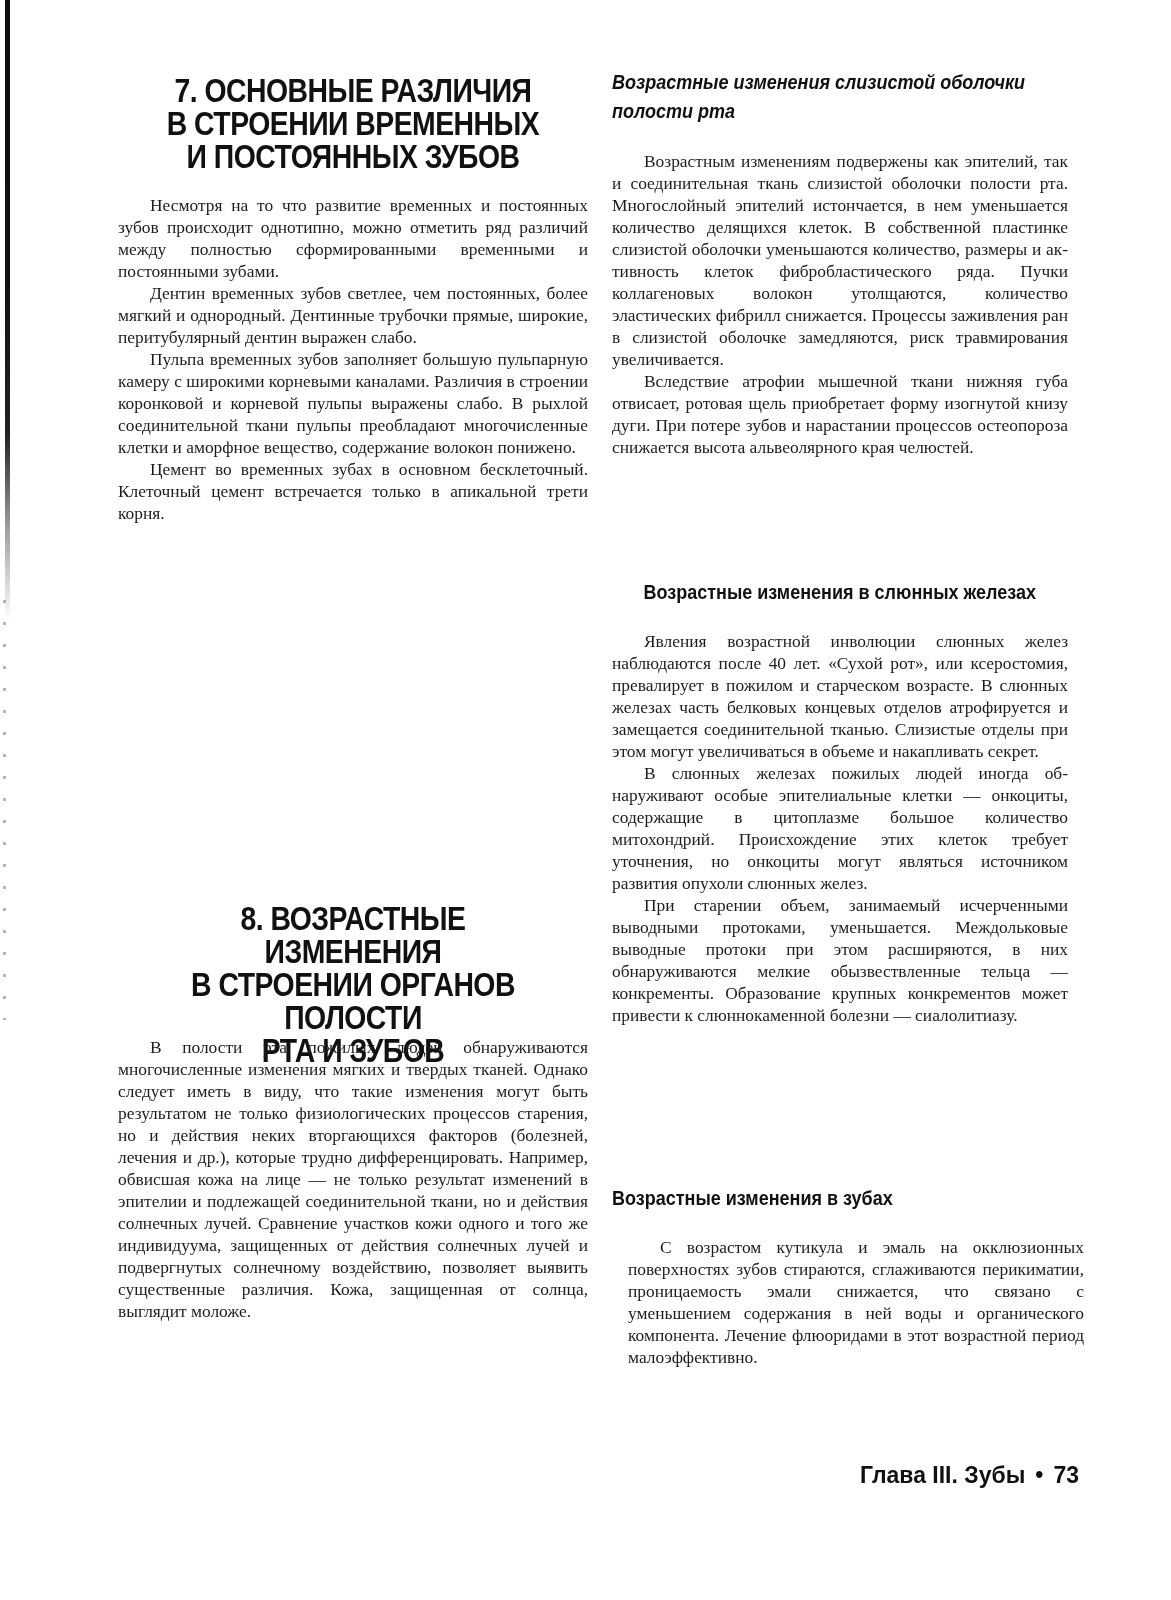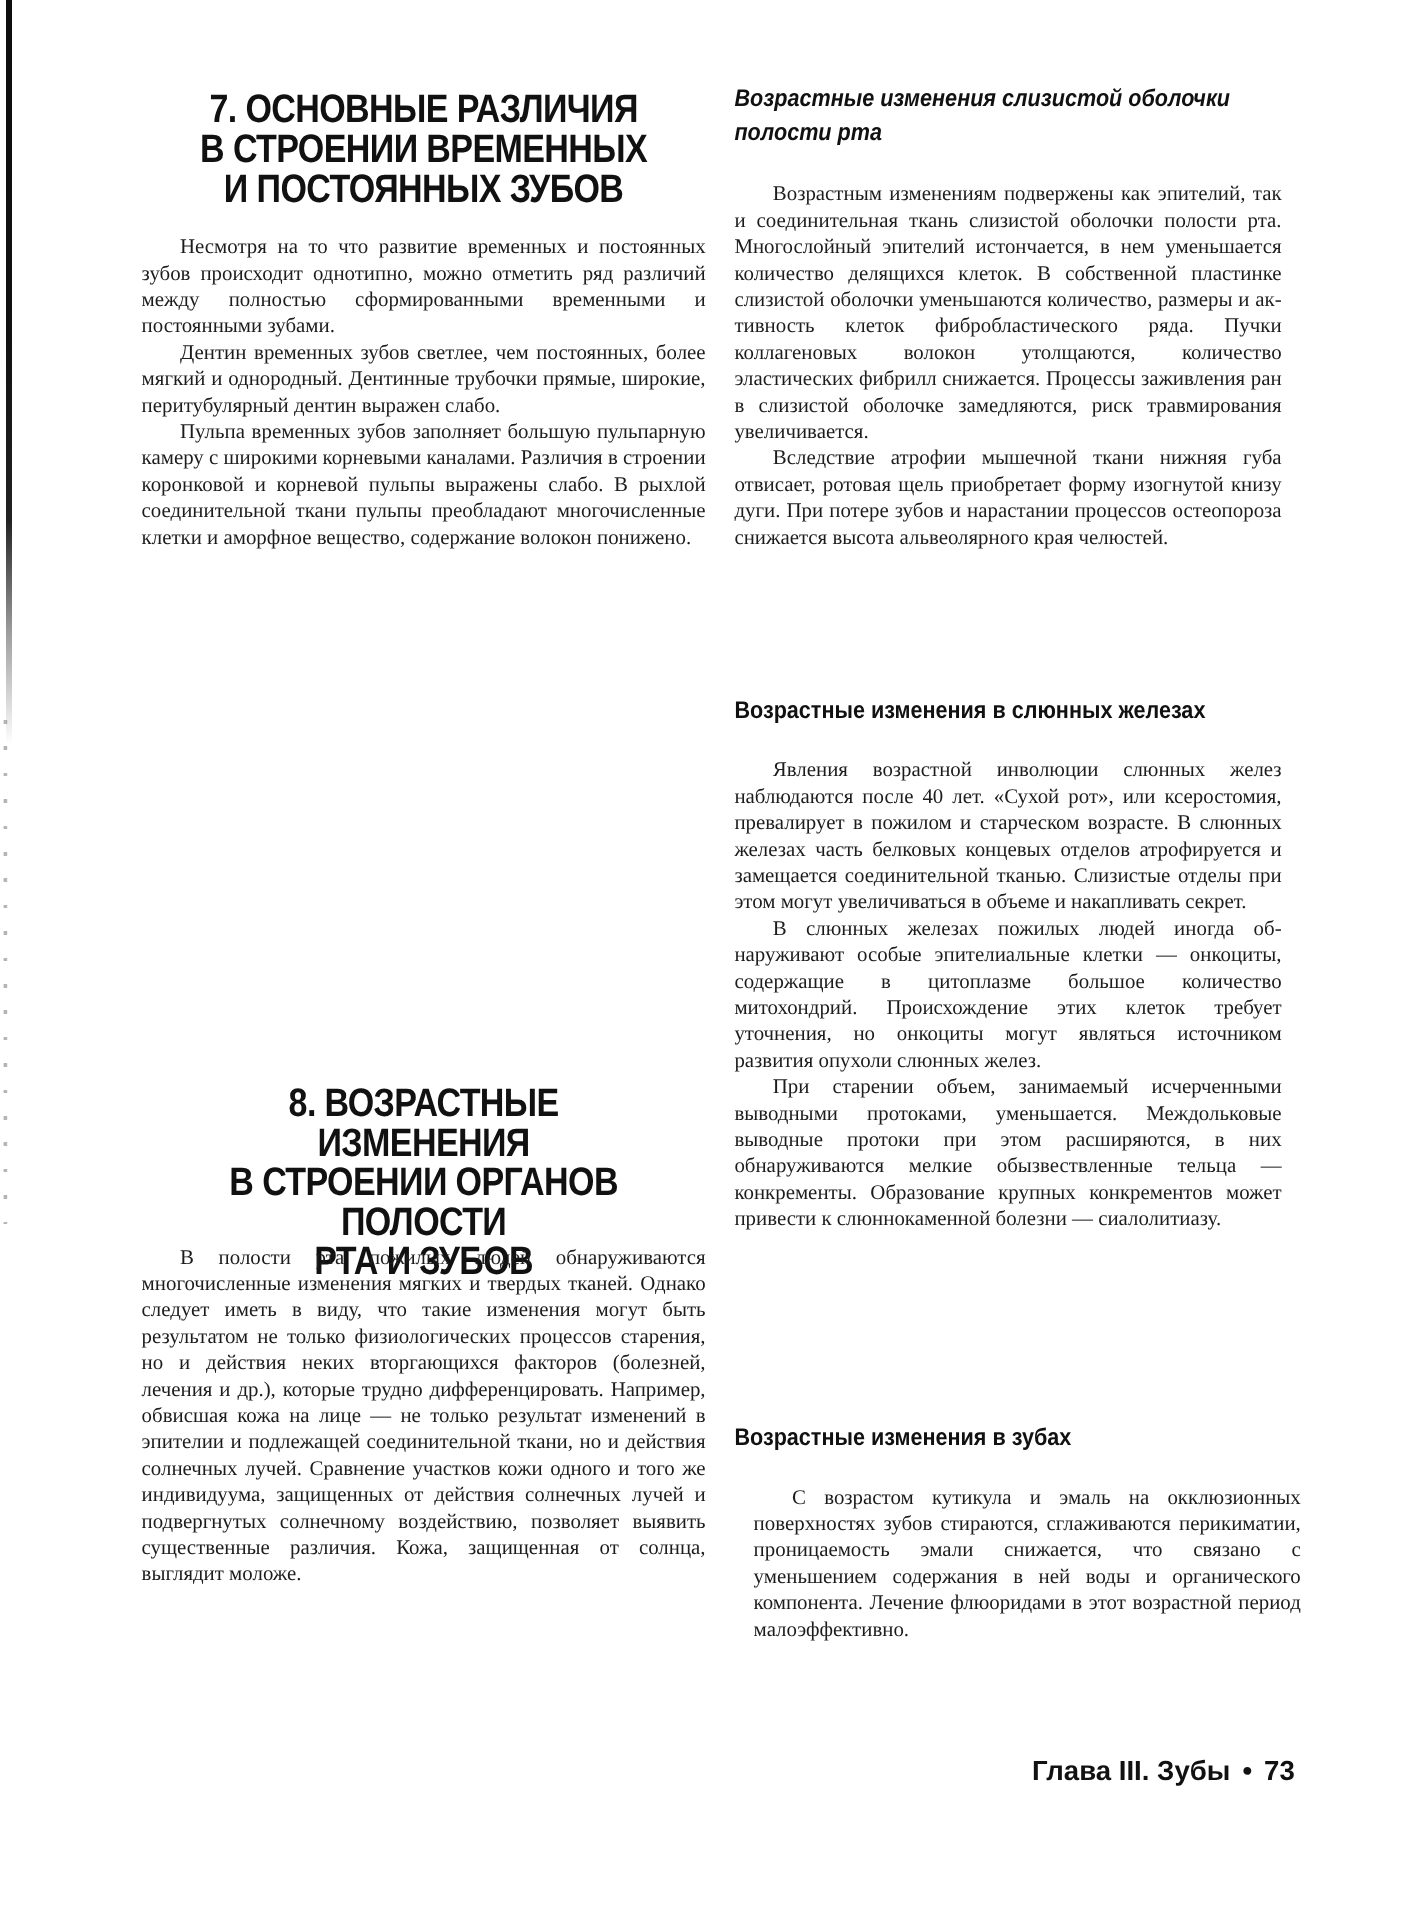--- a/index.html
+++ b/index.html
@@ -109,20 +109,21 @@
       <span>7. ОСНОВНЫЕ РАЗЛИЧИЯ</span>
       <span>В СТРОЕНИИ ВРЕМЕННЫХ</span>
       <span>И ПОСТОЯННЫХ ЗУБОВ</span>
     </h1>
   </div>
 
   <div style="position:absolute; top:194px; left:0; width:470px;">
     <p class="body-text">Несмотря на то что развитие временных и посто­янных зубов происходит однотипно, можно отме­тить ряд различий между полностью сформирован­ными временными и постоянными зубами.</p>
     <p class="body-text">Дентин временных зубов светлее, чем постоян­ных, более мягкий и однородный. Дентинные тру­бочки прямые, широкие, перитубулярный дентин выражен слабо.</p>
     <p class="body-text">Пульпа временных зубов заполняет большую пульпарную камеру с широкими корневыми кана­лами. Различия в строении коронковой и корневой пульпы выражены слабо. В рыхлой соединитель­ной ткани пульпы преобладают многочисленные клетки и аморфное вещество, содержание волокон понижено.</p>
+    <p class="body-text">Цемент во временных зубах в основном бескле­точный. Клеточный цемент встречается только в апикальной трети корня.</p>
   </div>
 
   <div style="position:absolute; top:902px; left:0; width:470px;">
     <h1 class="chapter-title">
       <span>8. ВОЗРАСТНЫЕ ИЗМЕНЕНИЯ</span>
       <span>В СТРОЕНИИ ОРГАНОВ ПОЛОСТИ</span>
       <span>РТА И ЗУБОВ</span>
     </h1>
   </div>
 
@@ -134,21 +135,21 @@
 <div class="column col-right">
 
   <div style="position:absolute; top:68px; left:0; width:456px;font-style:italic;">
     <h2 class="section-heading">Возрастные изменения слизистой оболочки полости рта</h2>
   </div>
   <div style="position:absolute; top:150px; left:0; width:456px;">
     <p class="body-text">Возрастным изменениям подвержены как эпи­телий, так и соединительная ткань слизистой оболочки полости рта. Многослойный эпителий истончается, в нем уменьшается количество деля­щихся клеток. В собственной пластинке слизистой оболочки уменьшаются количество, размеры и ак­тивность клеток фибробластического ряда. Пучки коллагеновых волокон утолщаются, количество эластических фибрилл снижается. Процессы за­живления ран в слизистой оболочке замедляются, риск травмирования увеличивается.</p>
     <p class="body-text">Вследствие атрофии мышечной ткани нижняя губа отвисает, ротовая щель приобретает форму изогнутой книзу дуги. При потере зубов и нарас­тании процессов остеопороза снижается высота альвеолярного края челюстей.</p>
   </div>
 
-  <div style="position:absolute; top:578px; left:0; width:456px;">
+  <div style="position:absolute; top:578px; left:0; width:456px;text-align:center;">
     <h2 class="section-heading">Возрастные изменения в слюнных железах</h2>
   </div>
   <div style="position:absolute; top:630px; left:0; width:456px;">
     <p class="body-text">Явления возрастной инволюции слюнных же­лез наблюдаются после 40 лет. «Сухой рот», или ксеростомия, превалирует в пожилом и старче­ском возрасте. В слюнных железах часть белко­вых концевых отделов атрофируется и замеща­ется соединительной тканью. Слизистые отделы при этом могут увеличиваться в объеме и нака­пливать секрет.</p>
     <p class="body-text">В слюнных железах пожилых людей иногда об­наруживают особые эпителиальные клетки — он­коциты, содержащие в цитоплазме большое коли­чество митохондрий. Происхождение этих клеток требует уточнения, но онкоциты могут являться источником развития опухоли слюнных желез.</p>
     <p class="body-text">При старении объем, занимаемый исчерчен­ными выводными протоками, уменьшается. Междольковые выводные протоки при этом рас­ширяются, в них обнаруживаются мелкие обыз­вествленные тельца — конкременты. Образова­ние крупных конкрементов может привести к слюннокаменной болезни — сиалолитиазу.</p>
   </div>
 
   <div style="position:absolute; top:1184px; left:0; width:456px;">
     <h2 class="section-heading">Возрастные изменения в зубах</h2>

